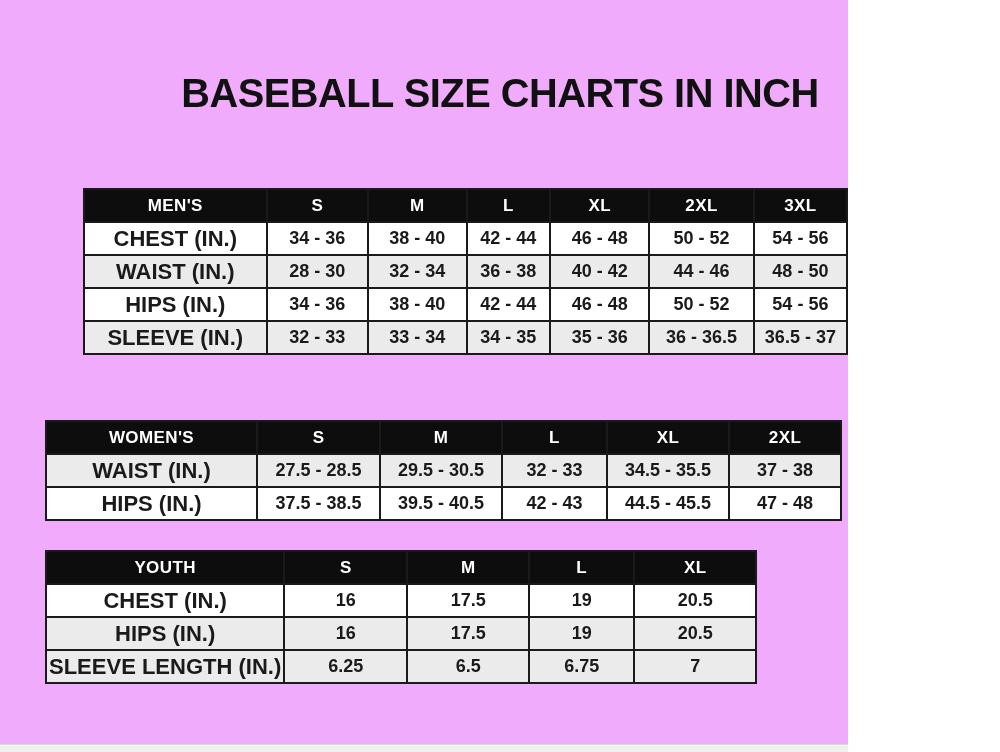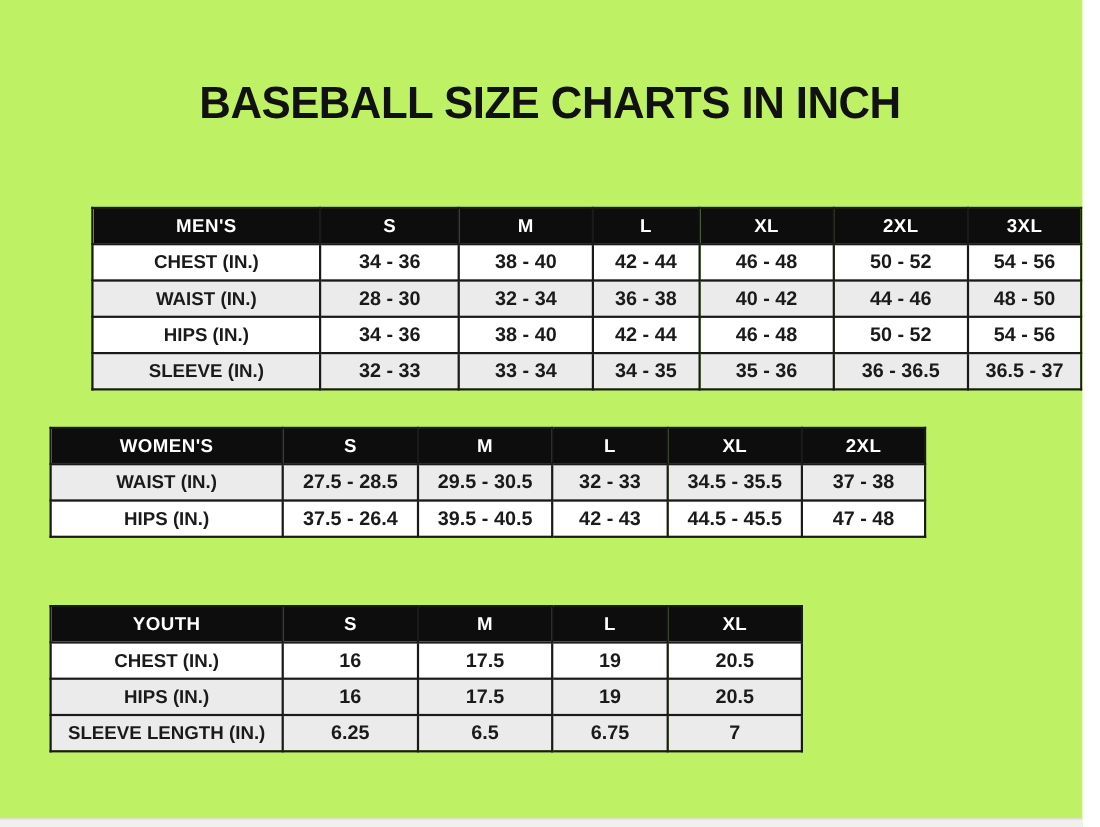--- a/index.html
+++ b/index.html
@@ -2,23 +2,23 @@
 <html><head>
 <meta charset="utf-8">
 <style>
   html, body {
     margin: 0;
     padding: 0;
     background: #ffffff;
   }
   .page {
     position: relative;
-    width: 984px;
+    width: 848px;
     height: 752px;
-    background: #bef264;
+    background: #f0abfc;
     overflow: hidden;
     font-family: "Liberation Sans", sans-serif;
   }
   .title {
     position: absolute;
     top: 70px;
     left: 0;
     width: 1000px;
     text-align: center;
     font-size: 41px;
@@ -28,21 +28,21 @@
     transform: scaleX(0.97);
     white-space: nowrap;
   }
   table.size-table {
     position: absolute;
     left: 45px;
     border-collapse: collapse;
     table-layout: fixed;
   }
   #table-mens   { top: 188px; margin-left: 38px; }
-  #table-womens { top: 388px; }
+  #table-womens { top: 420px; }
   #table-youth  { top: 550px; }
 
   table.size-table th,
   table.size-table td {
     border: 2px solid #1a1a1a;
     height: 31px;
     padding: 0 2px;
     text-align: center;
     vertical-align: middle;
     font-weight: 700;
@@ -53,21 +53,21 @@
   }
   table.size-table thead th {
     background: #0d0d0d;
     color: #ffffff;
     letter-spacing: 0.4px;
     font-size: 17px;
   }
   table.size-table tbody tr    { background: #ffffff; }
   table.size-table tbody tr.alt { background: #ebebeb; }
   table.size-table tbody td { font-size: 18px; }
-  table.size-table tbody th { font-size: 17px; }
+  table.size-table tbody th { font-size: 22px; }
 
   .bottom-strip {
     position: absolute;
     left: 0;
     bottom: 0;
     width: 1000px;
     height: 7px;
     background: #f0f0ee;
     border-top: 1px solid #d9d9d7;
   }
@@ -162,21 +162,21 @@
           <tr class="alt">
             <th>WAIST (IN.)</th>
             <td>27.5 - 28.5</td>
             <td>29.5 - 30.5</td>
             <td>32 - 33</td>
             <td>34.5 - 35.5</td>
             <td>37 - 38</td>
           </tr>
           <tr>
             <th>HIPS (IN.)</th>
-            <td>37.5 - 26.4</td>
+            <td>37.5 - 38.5</td>
             <td>39.5 - 40.5</td>
             <td>42 - 43</td>
             <td>44.5 - 45.5</td>
             <td>47 - 48</td>
           </tr>
         </tbody>
       </table>
       <table class="size-table" id="table-youth">
         <colgroup>
           <col style="width: 211px;">

